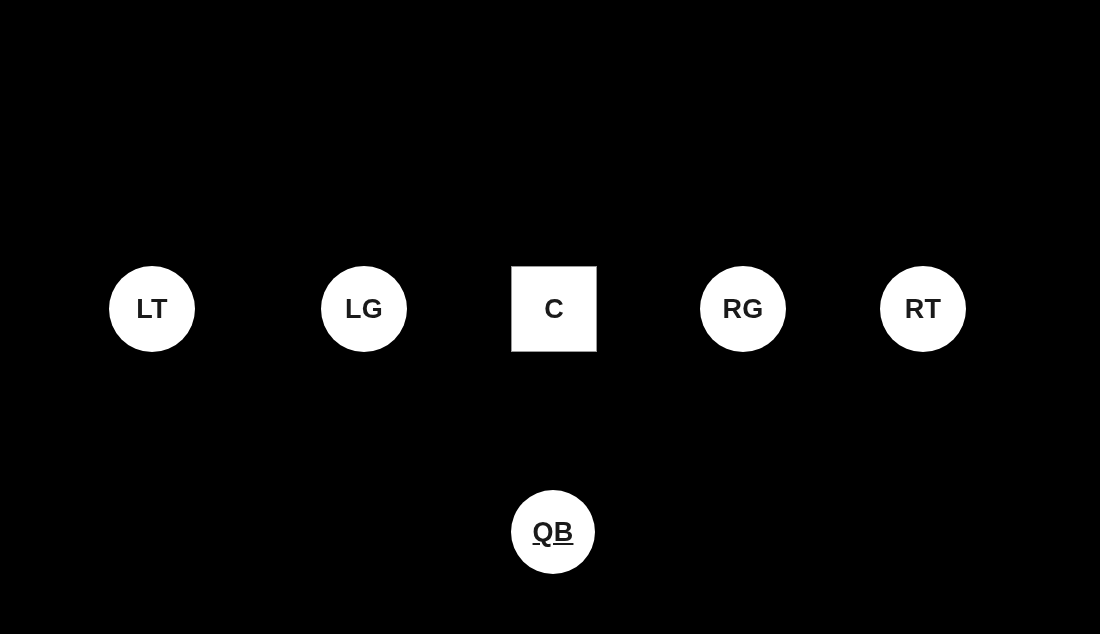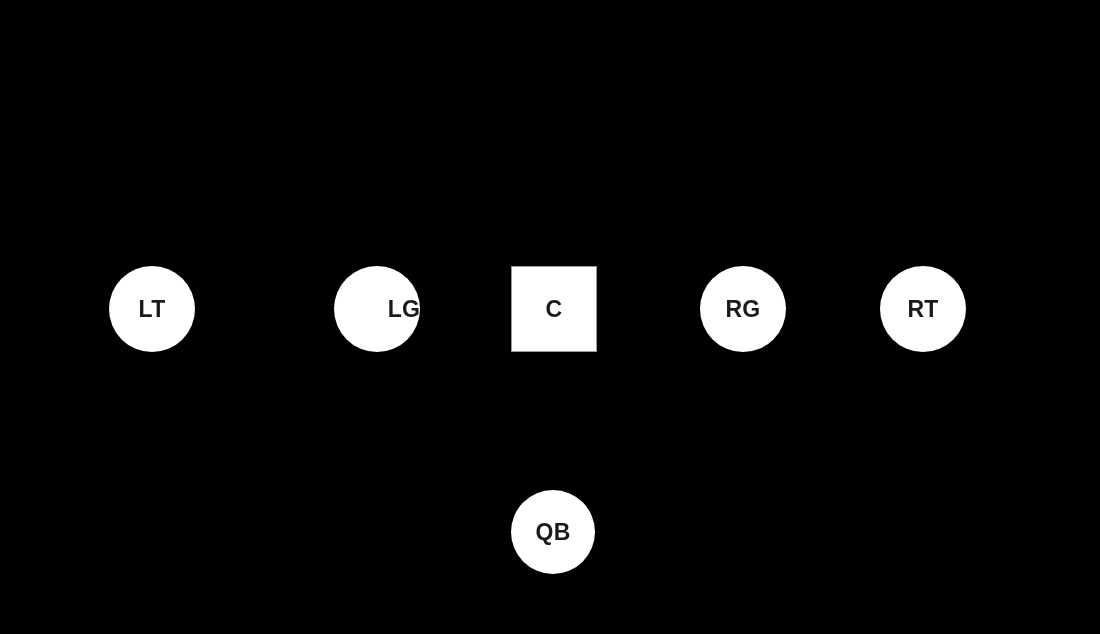--- a/index.html
+++ b/index.html
@@ -36,43 +36,43 @@
     border-radius: 50%;
   }
 
   .player.shape-square {
     border-radius: 0;
     border: 1px solid #9a9a9a;
   }
 
   .player-label {
     color: #1a1a1a;
-    font-size: 23px;
+    font-size: 27px;
     font-weight: bold;
     line-height: 1;
     letter-spacing: 0.2px;
     text-align: center;
     white-space: nowrap;
   }
 </style>
 </head>
 <body>
 
 <div id="formation-canvas" style="width: 1100px; height: 634px; background: rgb(0, 0, 0);">
     <div class="player shape-circle" style="left: 109px; top: 266px; width: 86px; height: 86px; background: rgb(255, 255, 255);">
       <span class="player-label" style="color: rgb(26, 26, 26);">LT</span>
     </div>
-    <div class="player shape-circle" style="left: 334px; top: 266px; width: 86px; height: 86px; background: rgb(255, 255, 255); justify-content: flex-end;">
+    <div class="player shape-circle" style="left: 321px; top: 266px; width: 86px; height: 86px; background: rgb(255, 255, 255);">
       <span class="player-label" style="color: rgb(26, 26, 26);">LG</span>
     </div>
     <div class="player shape-square" style="left: 511px; top: 266px; width: 86px; height: 86px; background: rgb(255, 255, 255); border-color: rgb(154, 154, 154);">
       <span class="player-label" style="color: rgb(26, 26, 26);">C</span>
     </div>
     <div class="player shape-circle" style="left: 700px; top: 266px; width: 86px; height: 86px; background: rgb(255, 255, 255);">
       <span class="player-label" style="color: rgb(26, 26, 26);">RG</span>
     </div>
     <div class="player shape-circle" style="left: 880px; top: 266px; width: 86px; height: 86px; background: rgb(255, 255, 255);">
       <span class="player-label" style="color: rgb(26, 26, 26);">RT</span>
     </div>
     <div class="player shape-circle" style="left: 511px; top: 490px; width: 84px; height: 84px; background: rgb(255, 255, 255);">
-      <span class="player-label" style="color: rgb(26, 26, 26);">QB</span>
+      <span class="player-label" style="color: rgb(26, 26, 26); text-decoration: underline;">QB</span>
     </div>
   </div>
 
 </body></html>

